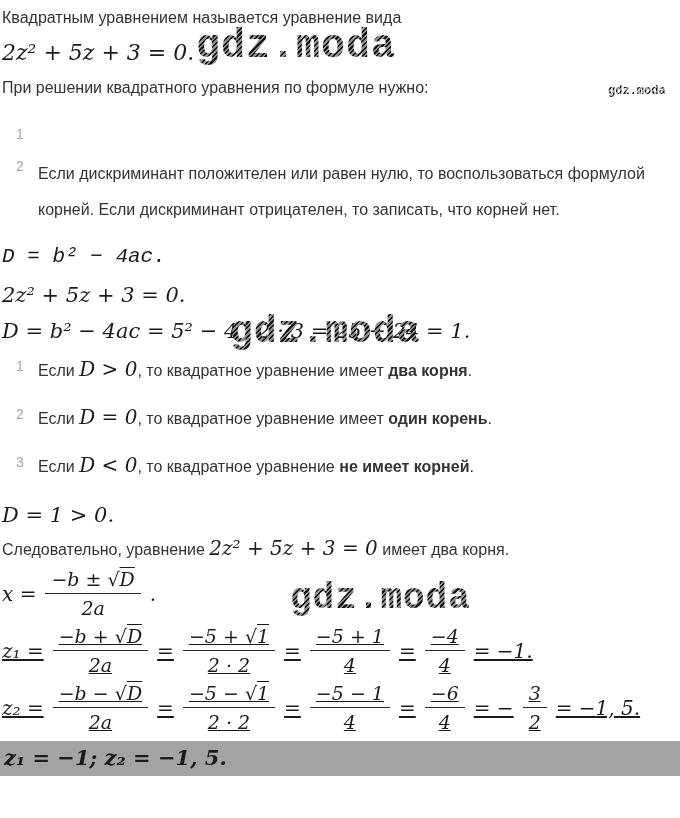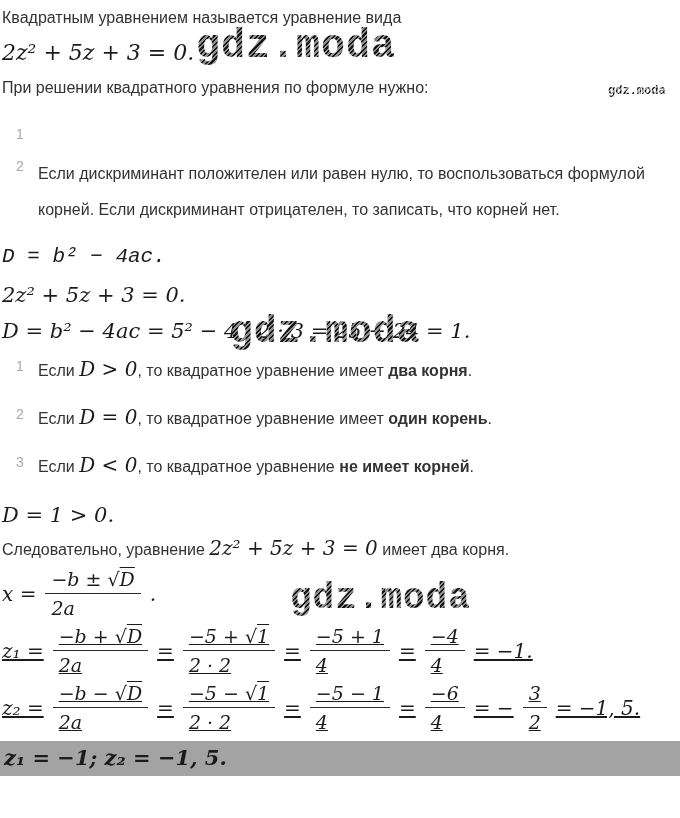--- a/index.html
+++ b/index.html
@@ -61,21 +61,21 @@
     display:flex; align-items:center;
     gap:9px;
     font-family:"DejaVu Serif", serif;
     font-style:italic;
     color:#1b1b1b;
     font-size:20px;
   }
   .x-line { margin-top:8px; }
   .z-line { margin-top:6px;text-decoration:underline; }
   .mtext { white-space:nowrap; }
-  .frac { display:inline-block; font-size:19px; }
+  .frac { display:inline-block; text-align:center; font-size:19px; }
   .frac .num { display:block; padding:0 6px 3px 6px; line-height:22px; white-space:nowrap; }
   .frac .den { display:block; border-top:1.4px solid #2a2a2a; padding:3px 6px 0 6px; line-height:22px; white-space:nowrap; }
   .rad { text-decoration:overline; }
 
   
   .result {
     margin:8px -12px 0 -2px;
     background:#a3a3a3;
     padding:4px 0 6px 4px;
     font-weight:bold;

